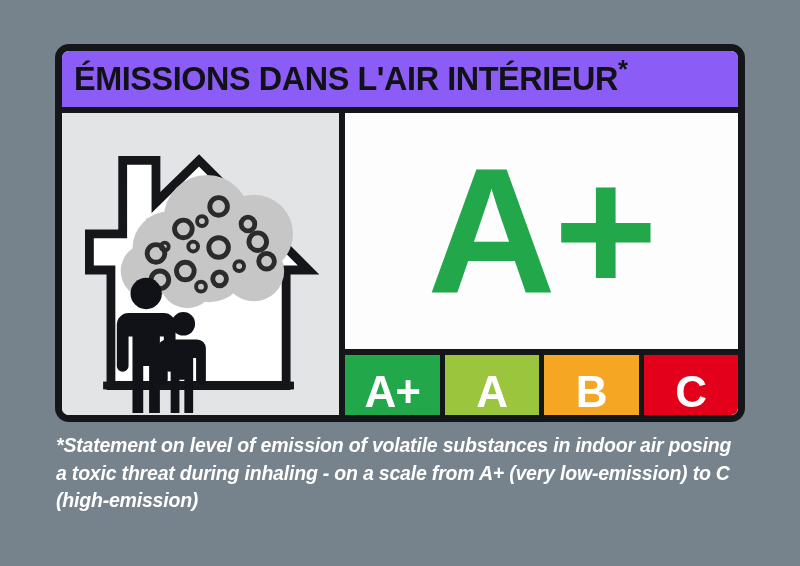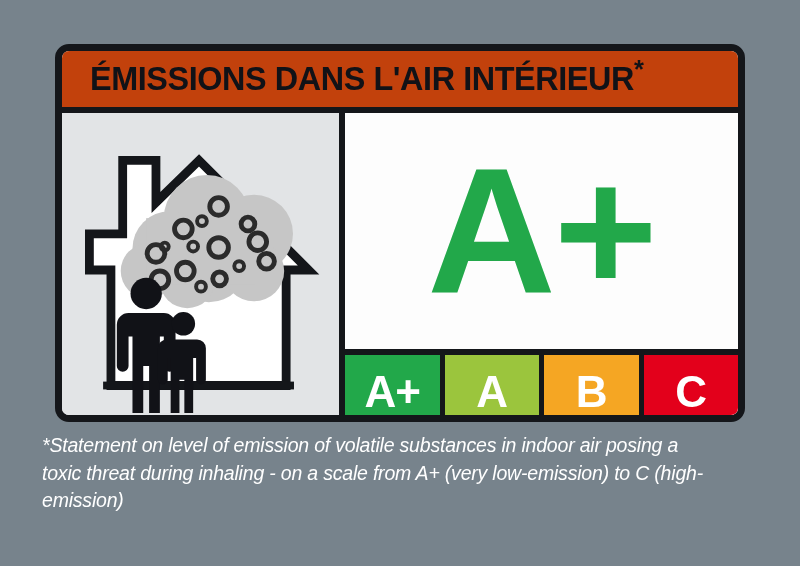--- a/index.html
+++ b/index.html
@@ -25,25 +25,25 @@
     border-radius: 14px;
     overflow: hidden;
   }
 
   
   #title-bar {
     position: absolute;
     left: 0; top: 0;
     width: 100%;
     height: 62px;
-    background: #c2410c;
+    background: #8b5cf6;
     border-bottom: 6px solid #14161a;
     display: flex;
     align-items: center;
-    padding-left: 28px;
+    padding-left: 12px;
   }
 
   #title-text {
     font-size: 33px;
     font-weight: bold;
     letter-spacing: -0.4px;
     color: #111217;
     white-space: nowrap;
     transform: scaleX(0.98);
     transform-origin: left center;
@@ -124,27 +124,27 @@
     color: #ffffff;
     font-size: 44px;
     font-weight: bold;
     line-height: 1;
     letter-spacing: -1px;
   }
 
   
   #footnote {
     position: absolute;
-    left: 42px;
+    left: 56px;
     top: 432px;
     width: 680px;
     color: #ffffff;
     font-size: 19.5px;
     font-style: italic;
-    font-weight: normal;
+    font-weight: bold;
     line-height: 1.42;
     letter-spacing: -0.2px;
   }
 </style>
 </head>
 <body>
 
 <div id="label-card">
 
   <div id="title-bar">

